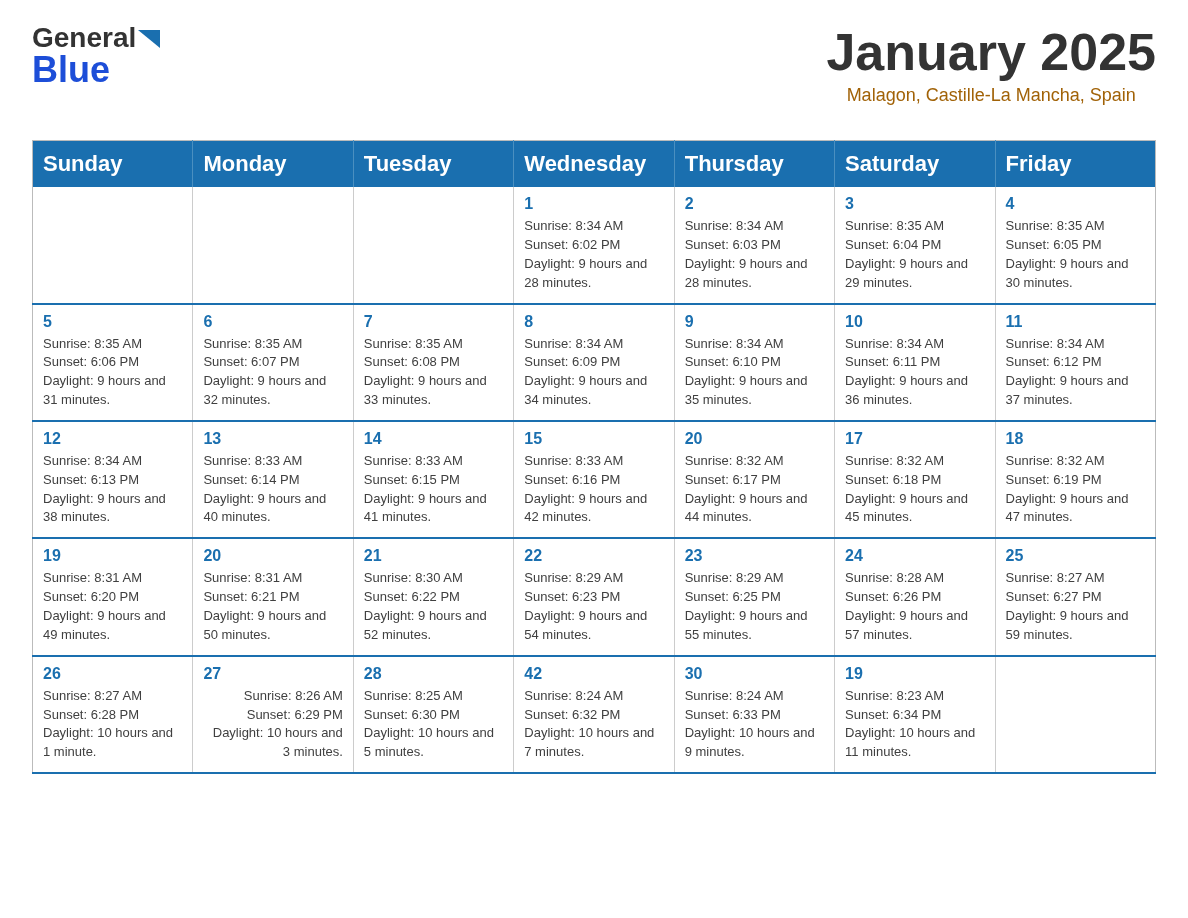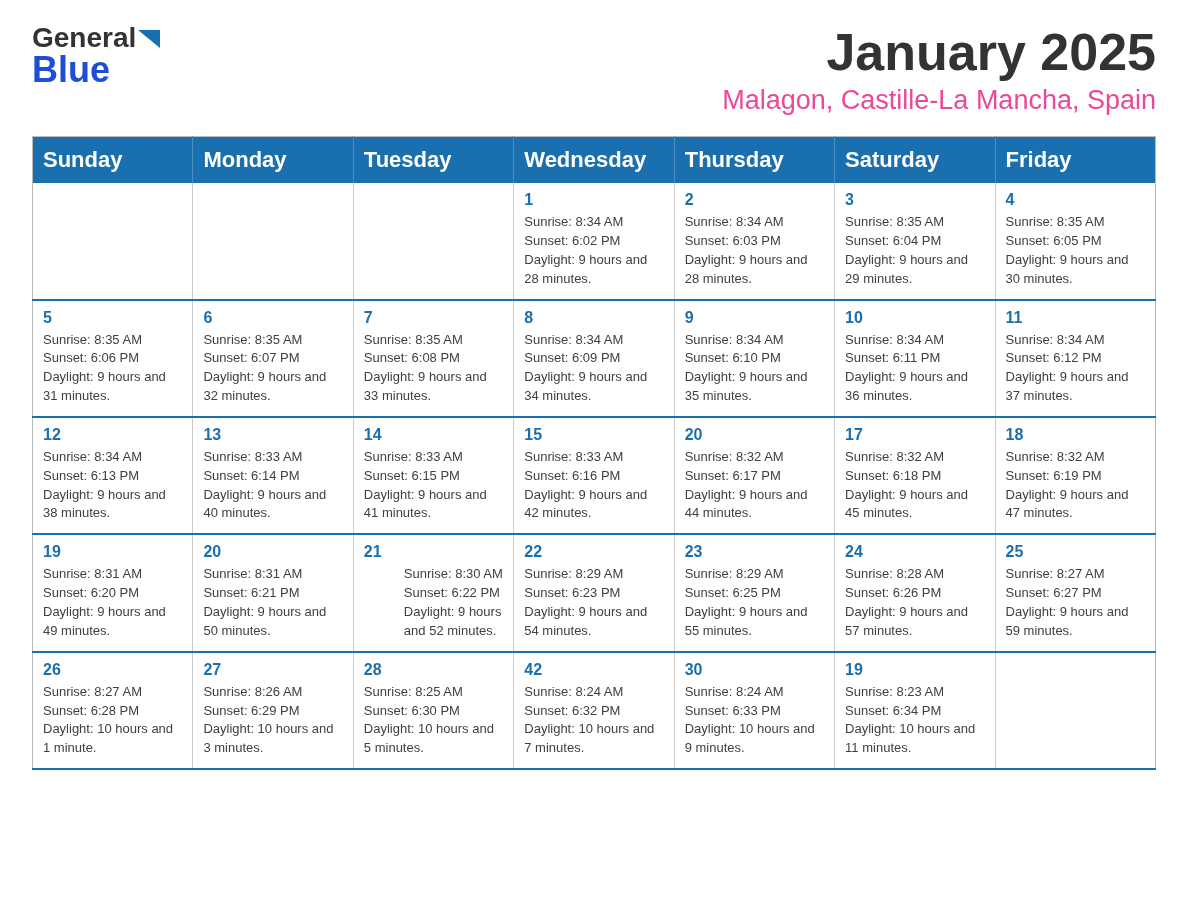--- a/index.html
+++ b/index.html
@@ -7,21 +7,21 @@
       font-family: Arial, Helvetica, sans-serif;
       background: #fff;
       padding: 24px 32px;
       width: 1188px;
       min-height: 918px;
     }
     .header {
       display: flex;
       align-items: flex-start;
       justify-content: space-between;
-      margin-bottom: 20px;
+      margin-bottom: 34px;
     }
     .logo {
       display: flex;
       flex-direction: column;
       align-items: flex-start;
     }
     .logo-general {
       font-size: 28px;
       font-weight: bold;
       color: #333;
@@ -29,31 +29,31 @@
     }
     .logo-blue {
       font-size: 36px;
       font-weight: bold;
       color: #1d4ed8;
       line-height: 1;
       display: flex;
       align-items: center;
     }
     .title-block {
-      text-align: right;
+      text-align: center;
     }
     .month-title {
       font-size: 52px;
       font-weight: bold;
       color: #333;
       line-height: 1.1;
     }
     .location-title {
-      font-size: 27px;
-      color: #ec4899;
+      font-size: 18px;
+      color: #a16207;
       margin-top: 4px;
     }
     .calendar-table {
       width: 100%;
       border-collapse: collapse;
       border: 1px solid #bbb;
     }
     .calendar-table thead tr th {
       background: #1a6faf;
       color: #fff;
@@ -254,21 +254,21 @@
 Daylight: 9 hours and 49 minutes.</div>
         </td>
         <td>
           <span class="day-number">20</span>
           <div class="day-info" style="white-space: pre-line;">Sunrise: 8:31 AM
 Sunset: 6:21 PM
 Daylight: 9 hours and 50 minutes.</div>
         </td>
         <td>
           <span class="day-number">21</span>
-          <div class="day-info" style="white-space: pre-line; margin-left: 40px;">Sunrise: 8:30 AM
+          <div class="day-info" style="white-space: pre-line;">Sunrise: 8:30 AM
 Sunset: 6:22 PM
 Daylight: 9 hours and 52 minutes.</div>
         </td>
         <td>
           <span class="day-number">22</span>
           <div class="day-info" style="white-space: pre-line;">Sunrise: 8:29 AM
 Sunset: 6:23 PM
 Daylight: 9 hours and 54 minutes.</div>
         </td>
         <td>
@@ -292,21 +292,21 @@
       </tr>
       <tr>
         <td>
           <span class="day-number">26</span>
           <div class="day-info" style="white-space: pre-line;">Sunrise: 8:27 AM
 Sunset: 6:28 PM
 Daylight: 10 hours and 1 minute.</div>
         </td>
         <td>
           <span class="day-number">27</span>
-          <div class="day-info" style="white-space: pre-line;">Sunrise: 8:26 AM
+          <div class="day-info" style="white-space: pre-line; text-align: right;">Sunrise: 8:26 AM
 Sunset: 6:29 PM
 Daylight: 10 hours and 3 minutes.</div>
         </td>
         <td>
           <span class="day-number">28</span>
           <div class="day-info" style="white-space: pre-line;">Sunrise: 8:25 AM
 Sunset: 6:30 PM
 Daylight: 10 hours and 5 minutes.</div>
         </td>
         <td>

